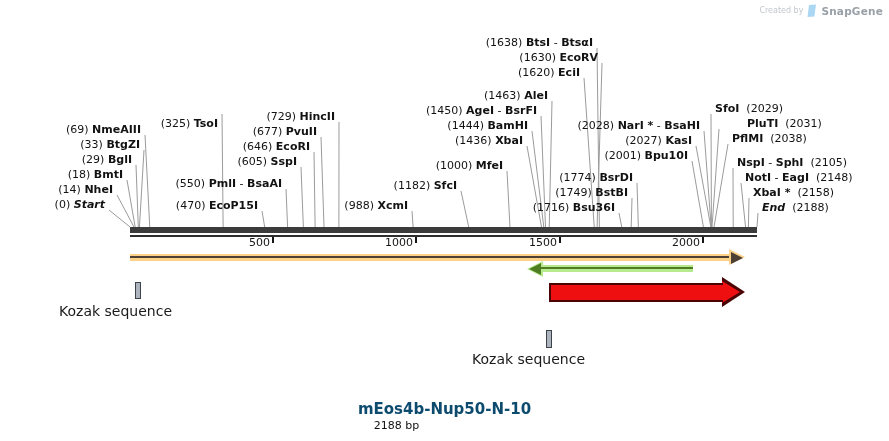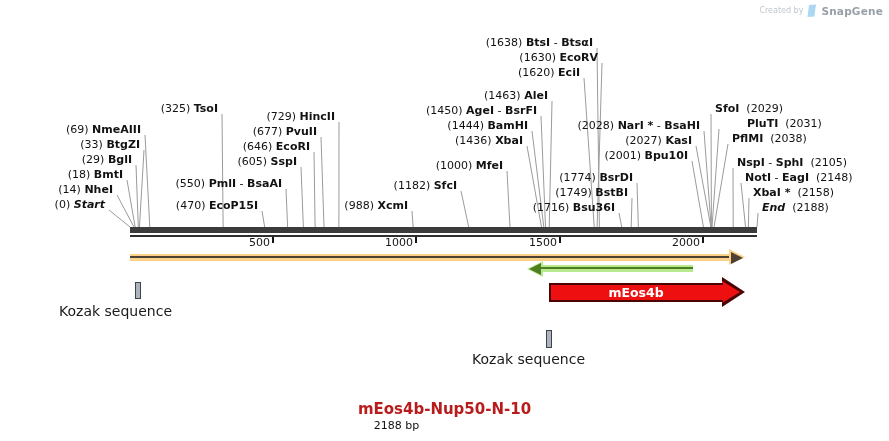--- a/index.html
+++ b/index.html
@@ -29,21 +29,21 @@
   .tri{position:absolute;width:0;height:0;}
   .red-body{position:absolute;left:549px;top:283px;width:174px;height:19px;background:#ee1010;
             border:2px solid #4a0404;border-right:none;box-sizing:border-box;}
   .red-label{position:absolute;left:549px;top:285px;width:174px;text-align:center;
              font-size:12.5px;font-weight:bold;color:#ffffff;}
   
   .kozak-tick{position:absolute;width:4px;background:#aeb4bd;border:1px solid #3d434b;}
   .kozak-label{position:absolute;width:155px;text-align:left;font-size:14px;color:#1a1a1a;}
   
   .title{position:absolute;left:0;top:400px;width:889px;text-align:center;
-         font-size:15px;font-weight:bold;color:#b91c1c;}
+         font-size:15px;font-weight:bold;color:#0c4a6e;}
   .subtitle{position:absolute;left:0;top:419px;width:793px;text-align:center;
             font-size:11px;color:#111;}
 </style>
 </head>
 <body>
 
 <div id="canvas">
 
   <div class="wm">
     <span class="created">Created by</span>
@@ -94,21 +94,21 @@
       <line x1="758" y1="213" x2="757" y2="227"></line>
     </svg>
 
   <div id="site-labels">
       <div class="site-label it" style="right: 784px; top: 199px;"><span class="num">(0)</span>&nbsp;<b>Start</b></div>
       <div class="site-label" style="right: 776px; top: 184px;"><span class="num">(14)</span>&nbsp;<b>NheI</b></div>
       <div class="site-label" style="right: 766px; top: 169px;"><span class="num">(18)</span>&nbsp;<b>BmtI</b></div>
       <div class="site-label" style="right: 757px; top: 154px;"><span class="num">(29)</span>&nbsp;<b>BglI</b></div>
       <div class="site-label" style="right: 749px; top: 139px;"><span class="num">(33)</span>&nbsp;<b>BtgZI</b></div>
       <div class="site-label" style="right: 748px; top: 124px;"><span class="num">(69)</span>&nbsp;<b>NmeAIII</b></div>
-      <div class="site-label" style="right: 671px; top: 103px;"><span class="num">(325)</span>&nbsp;<b>TsoI</b></div>
+      <div class="site-label" style="right: 671px; top: 118px;"><span class="num">(325)</span>&nbsp;<b>TsoI</b></div>
       <div class="site-label" style="right: 631px; top: 200px;"><span class="num">(470)</span>&nbsp;<b>EcoP15I</b></div>
       <div class="site-label" style="right: 607px; top: 178px;"><span class="num">(550)</span>&nbsp;<b>PmlI</b><span class="sep"> - </span><b>BsaAI</b></div>
       <div class="site-label" style="right: 592px; top: 156px;"><span class="num">(605)</span>&nbsp;<b>SspI</b></div>
       <div class="site-label" style="right: 579px; top: 141px;"><span class="num">(646)</span>&nbsp;<b>EcoRI</b></div>
       <div class="site-label" style="right: 572px; top: 126px;"><span class="num">(677)</span>&nbsp;<b>PvuII</b></div>
       <div class="site-label" style="right: 554px; top: 111px;"><span class="num">(729)</span>&nbsp;<b>HincII</b></div>
       <div class="site-label" style="right: 481px; top: 200px;"><span class="num">(988)</span>&nbsp;<b>XcmI</b></div>
       <div class="site-label" style="right: 432px; top: 180px;"><span class="num">(1182)</span>&nbsp;<b>SfcI</b></div>
       <div class="site-label" style="right: 386px; top: 160px;"><span class="num">(1000)</span>&nbsp;<b>MfeI</b></div>
       <div class="site-label" style="right: 366px; top: 135px;"><span class="num">(1436)</span>&nbsp;<b>XbaI</b></div>
@@ -152,21 +152,20 @@
 
   <div class="tri" style="left:527px;top:260.5px;border-top:8px solid transparent;border-bottom:8px solid transparent;border-right:16px solid #b7e98e;"></div>
   <div class="tri" style="left:529px;top:262.5px;border-top:6px solid transparent;border-bottom:6px solid transparent;border-right:12px solid #4f7d22;"></div>
   <div class="feat-body" style="left:541px;top:265px;width:152px;height:7px;background:#b7e98e;">
     <div class="feat-line" style="background:#4f7d22;"></div>
   </div>
 
   <div class="tri" style="left:722px;top:277px;border-top:15px solid transparent;border-bottom:15px solid transparent;border-left:23px solid #4a0404;"></div>
   <div class="tri" style="left:722px;top:281px;border-top:11px solid transparent;border-bottom:11px solid transparent;border-left:18px solid #ee1010;"></div>
   <div class="red-body"></div>
-  <div class="red-label">mEos4b</div>
 
   <div class="kozak-tick" style="left:135px;top:282px;height:15px;"></div>
   <div class="kozak-label" style="left:59px;top:303px;">Kozak sequence</div>
   <div class="kozak-tick" style="left:546px;top:330px;height:16px;"></div>
   <div class="kozak-label" style="left:472px;top:351px;">Kozak sequence</div>
 
   <div class="title">mEos4b-Nup50-N-10</div>
   <div class="subtitle">2188 bp</div>
 
 </div>

